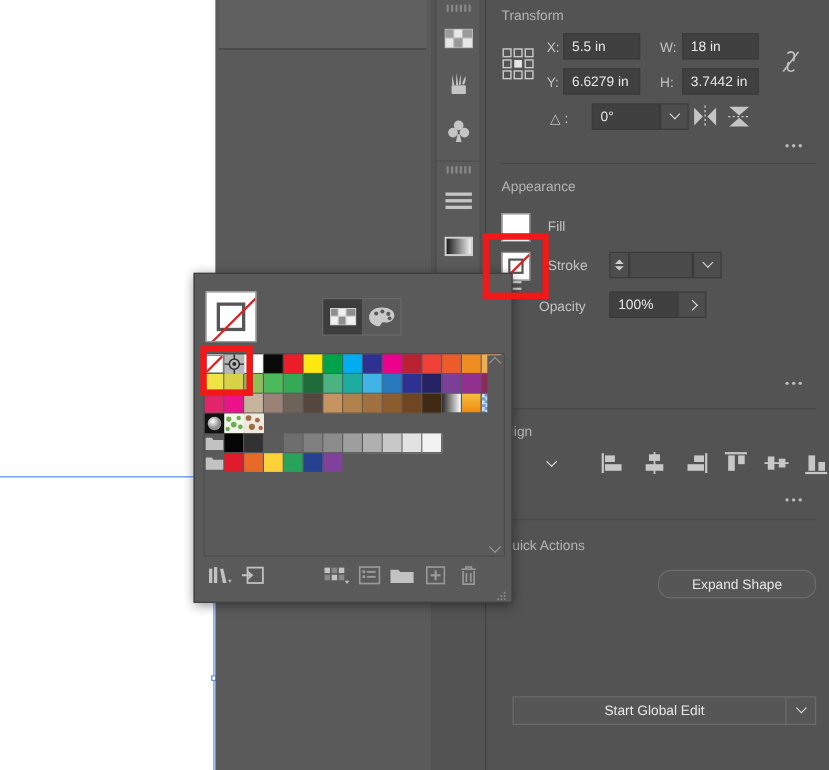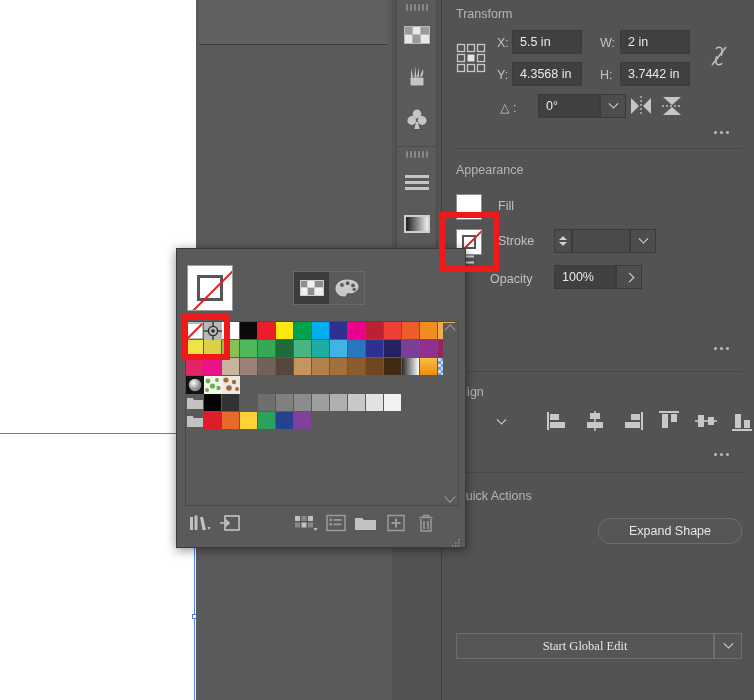--- a/index.html
+++ b/index.html
@@ -346,24 +346,24 @@
             <rect x="21.5" y="21.5" width="7" height="7"></rect>
         </g>
         <rect x="11.5" y="11.5" width="7" height="7" fill="#e4e4e4"></rect>
       </svg>
     </div>
 
     <div class="lbl" style="left:55px; top:36px;">X:</div>
     <div class="field" style="left:70px; top:30px; width:70px;text-align:center;">5.5 in</div>
 
     <div class="lbl" style="left:55px; top:68px;">Y:</div>
-    <div class="field" style="left:70px; top:62px; width:70px;">4.3568 in</div>
+    <div class="field" style="left:70px; top:62px; width:70px;">6.6279 in</div>
 
     <div class="lbl" style="left:158px; top:36px;">W:</div>
-    <div class="field" style="left:178px; top:30px; width:70px;">2 in</div>
+    <div class="field" style="left:178px; top:30px; width:70px;">18 in</div>
 
     <div class="lbl" style="left:158px; top:68px;">H:</div>
     <div class="field" style="left:178px; top:62px; width:70px;">3.7442 in</div>
 
     <div style="position:absolute; left:267px; top:44px;">
       <svg width="20" height="24" viewBox="0 0 20 24">
         <g fill="none" stroke="#c2c2c2" stroke-width="1.5">
           <path d="M7 5 a3.4 3.4 0 0 1 6 0 v4 a3.4 3.4 0 0 1 -1.2 2.6"></path>
           <path d="M13 19 a3.4 3.4 0 0 1 -6 0 v-4 a3.4 3.4 0 0 1 1.2 -2.6"></path>
         </g>
@@ -510,21 +510,21 @@
     <div class="dots" style="left:272px; top:453px;">
         <i></i>
         <i></i>
         <i></i>
       </div>
     <div class="sec-divider" style="top:472px;"></div>
 
     <div class="sec-title" style="left:14px; top:489px;">Quick Actions</div>
 
     <div class="btn" style="left:156px; top:518px; width:144px;border-radius:12px;">Expand Shape</div>
-    <div class="btn" style="left:14px; top:633px; width:258px;font-family:Liberation Serif, serif;">Start Global Edit</div>
+    <div class="btn" style="left:24px; top:633px; width:258px;">Start Global Edit</div>
     <div class="btn" style="left:272px; top:633px; width:28px;">
         <span class="chev"></span>
       </div>
   </div>
 
   <div class="popup">
 
     <div class="popup-preview">
       <div class="swatch-inner"></div>
       <div class="none-slash"></div>

